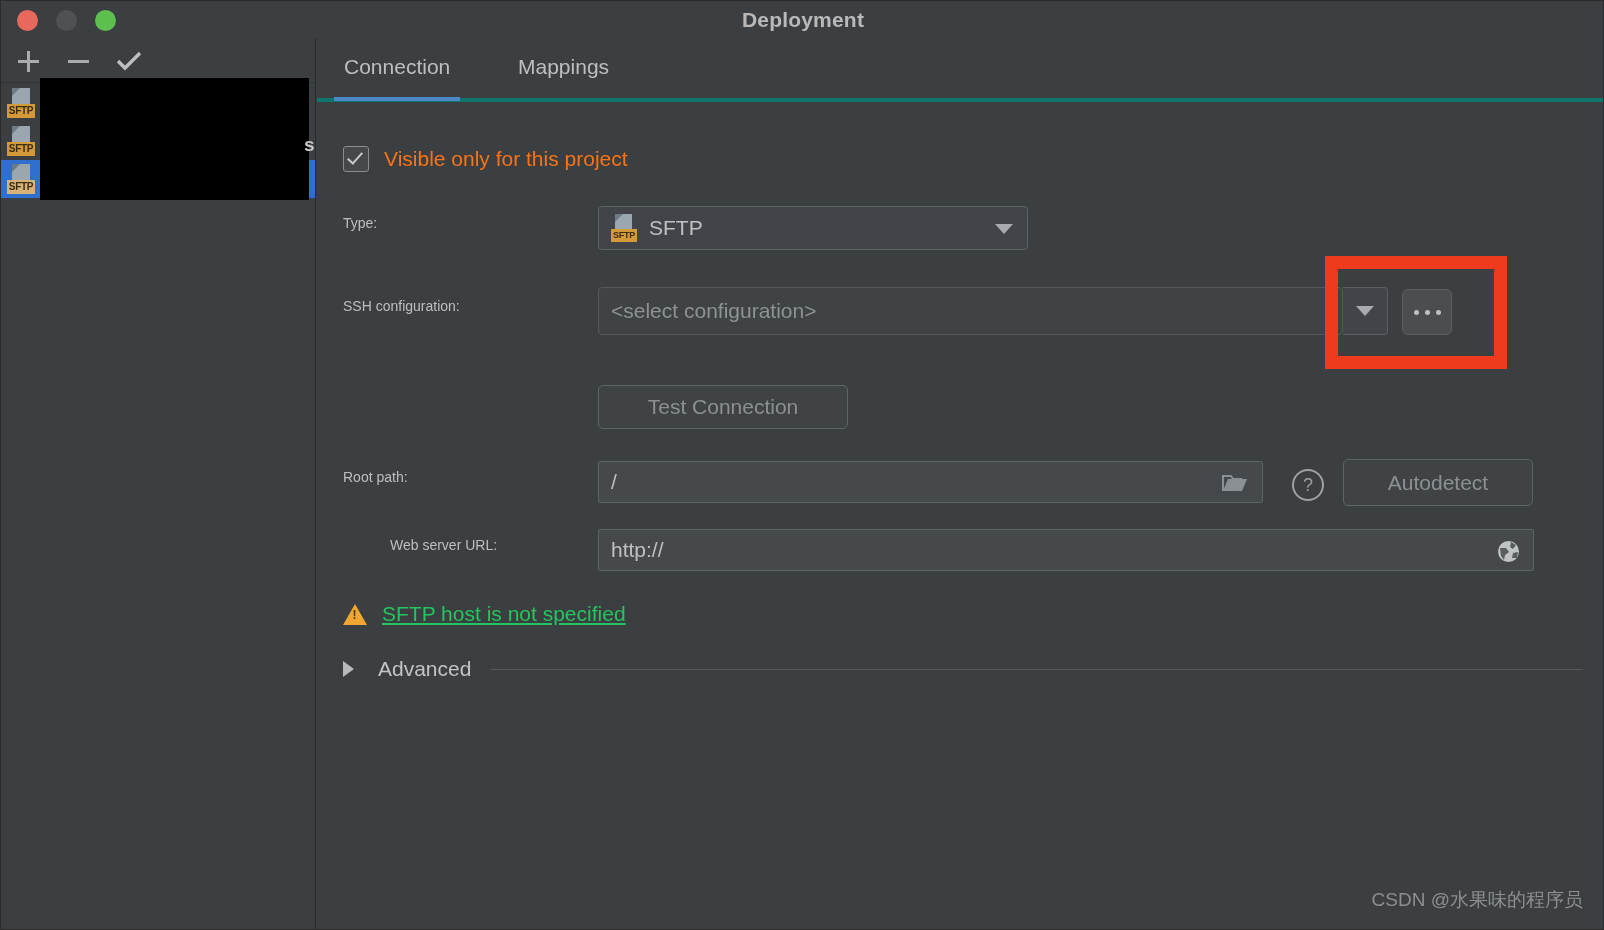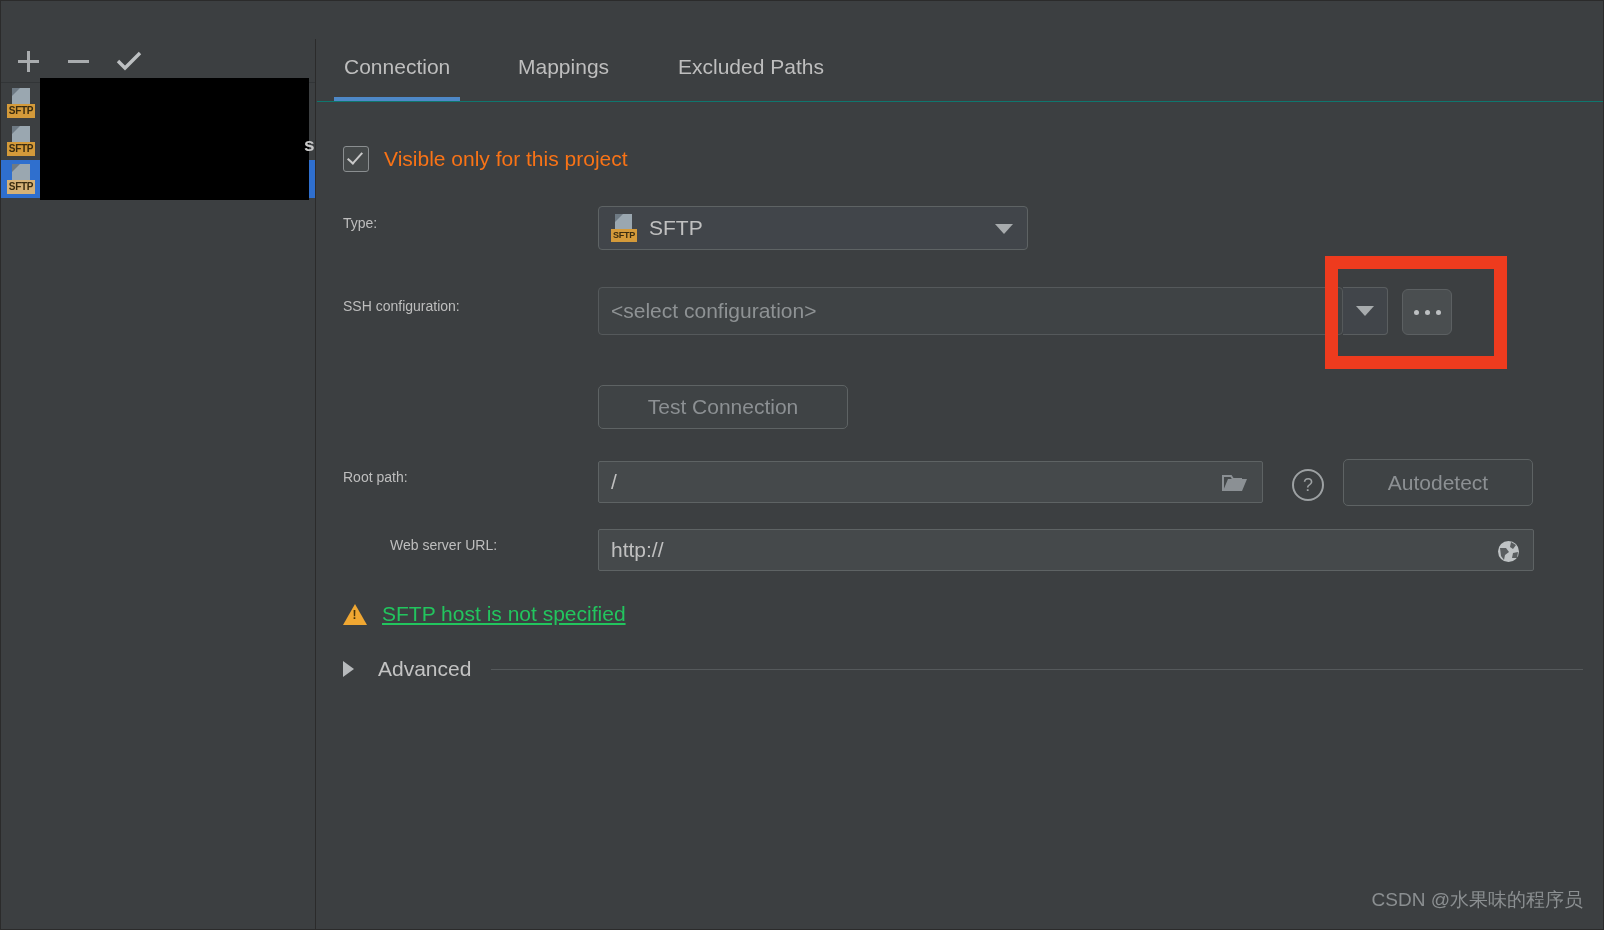--- a/index.html
+++ b/index.html
@@ -179,21 +179,21 @@
     width: 1288px;
     height: 892px;
     background: #3C3F41;
   }
 
   .tabs {
     position: absolute;
     left: 0; top: 0;
     width: 1288px;
     height: 63px;
-    border-bottom: 1px solid #0f766e;
+    border-bottom: 4px solid #0f766e;
     box-sizing: border-box;
   }
   .tab {
     position: absolute;
     top: 0;
     height: 62px;
     line-height: 56px;
     font-size: 21px;
     color: #BEBEBE;
     cursor: default;
@@ -415,20 +415,28 @@
     font-size: 19px;
     color: #8B8F91;
     white-space: nowrap;
   }
 </style>
 </head>
 <body>
 
 <div class="window">
 
+  <div class="titlebar">
+    <div class="traffic">
+      <div class="light close"></div>
+      <div class="light min"></div>
+      <div class="light max"></div>
+    </div>
+    <div class="title-text">Deployment</div>
+  </div>
 
   <div class="sidebar">
 
     <div class="side-toolbar">
       <div class="tb-btn add">
         <div class="ico-plus"></div>
       </div>
       <div class="tb-btn remove">
         <div class="ico-minus"></div>
       </div>
@@ -469,21 +477,20 @@
 
     <div class="redaction"></div>
     <div class="ghost-s">s</div>
   </div>
 
   <div class="panel">
 
     <div class="tabs">
       <div class="tab t0 active">Connection</div>
       <div class="tab t1">Mappings</div>
-      <div class="tab t2">Excluded Paths</div>
     </div>
 
     <div class="form">
 
       <div class="row cb-row">
         <div class="checkbox"></div>
         <span class="cb-label">Visible only for this project</span>
       </div>
 
       <div class="row type-row">

